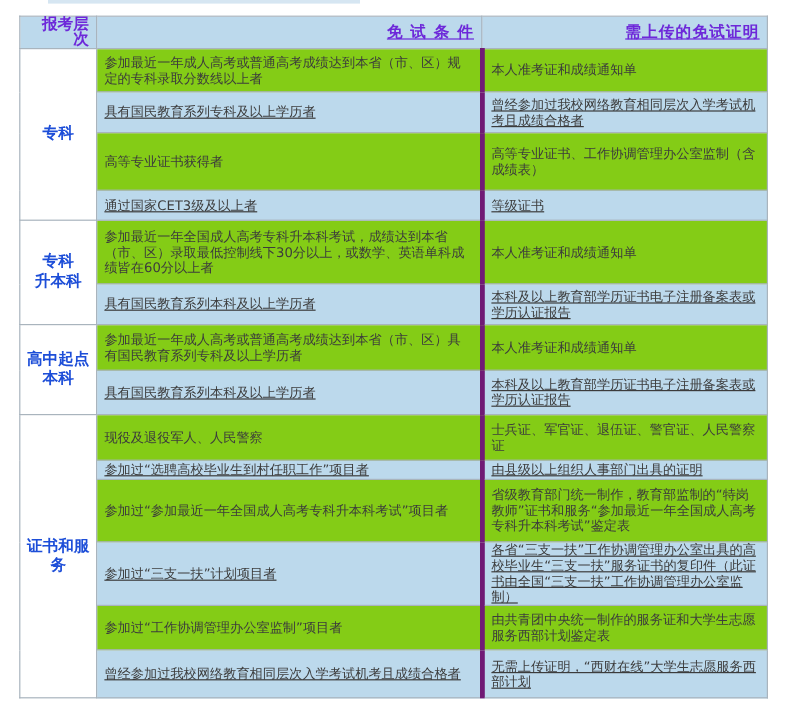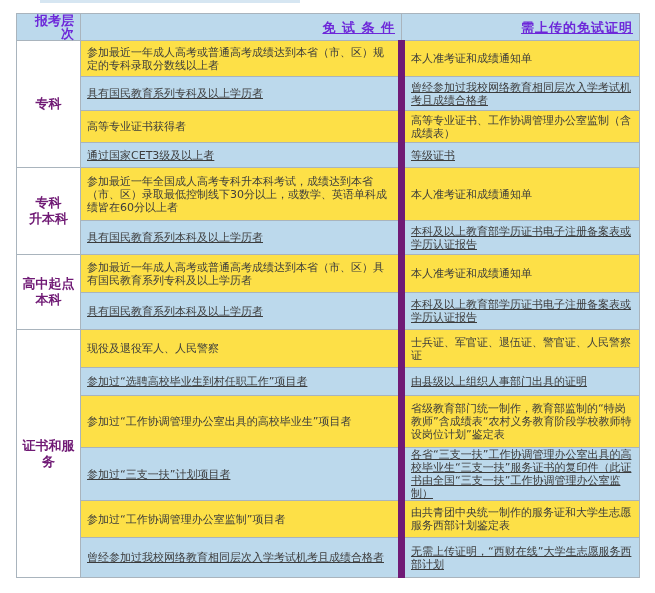--- a/index.html
+++ b/index.html
@@ -4,24 +4,24 @@
 <style>
   html, body { margin:0; padding:0; background:#ffffff; }
   body { width:655px; height:593px; position:relative; overflow:hidden;
          font-family:"DejaVu Sans", "Liberation Sans", sans-serif; color:#3c3c3c; }
   .topline { position:absolute; left:40px; top:0; width:260px; height:3px; background:#d6e6f2; }
   table { position:absolute; left:16px; top:13px; border-collapse:collapse; table-layout:fixed; width:623px; }
   col.c1 { width:64px; } col.c2 { width:321px; } col.c3 { width:238px; }
   th, td { border:1px solid #a9b4bd; padding:0 6px; font-size:11px; line-height:13px; vertical-align:middle; }
   th { background:#bcd9ec; height:22px; font-weight:bold; font-size:13px; color:#6d28d9; text-align:right; }
   th.h2, th.h3 { letter-spacing:1px;text-decoration:underline; }
-  td.level { background:#ffffff; font-weight:bold; font-size:13px; color:#701a75; text-align:center; line-height:16px; padding:0 2px; }
-  tr.w td.cond, tr.w td.proof { background:#fde047; }
+  td.level { background:#ffffff; font-weight:bold; font-size:13px; color:#1d4ed8; text-align:center; line-height:16px; padding:0 2px; }
+  tr.w td.cond, tr.w td.proof { background:#84cc16; }
   tr.b td.cond, tr.b td.proof { background:#bcd9ec;text-decoration:underline; }
-  td.proof { border-left:7px solid #701a75; }
+  td.proof { border-left:4px solid #701a75; }
 </style>
 </head>
 <body>
 
 <div class="topline"></div>
 
 <table>
   <colgroup>
       <col class="c1">
       <col class="c2">
@@ -38,21 +38,21 @@
 
     <tr class="w" style="height:36px">
       <td class="level" rowspan="4">专科</td>
       <td class="cond">参加最近一年成人高考或普通高考成绩达到本省（市、区）规定的专科录取分数线以上者</td>
       <td class="proof">本人准考证和成绩通知单</td>
     </tr>
     <tr class="b" style="height:34px">
       <td class="cond">具有国民教育系列专科及以上学历者</td>
       <td class="proof">曾经参加过我校网络教育相同层次入学考试机考且成绩合格者</td>
     </tr>
-    <tr class="w" style="height:32px">
+    <tr class="w" style="height:48px">
       <td class="cond">高等专业证书获得者</td>
       <td class="proof">高等专业证书、工作协调管理办公室监制（含成绩表）</td>
     </tr>
     <tr class="b" style="height:25px">
       <td class="cond">通过国家CET3级及以上者</td>
       <td class="proof">等级证书</td>
     </tr>
 
     <tr class="w" style="height:53px">
       <td class="level" rowspan="2">
@@ -78,27 +78,27 @@
     <tr class="b" style="height:37px">
       <td class="cond">具有国民教育系列本科及以上学历者</td>
       <td class="proof">本科及以上教育部学历证书电子注册备案表或学历认证报告</td>
     </tr>
 
     <tr class="w" style="height:38px">
       <td class="level" rowspan="6">证书和服务</td>
       <td class="cond">现役及退役军人、人民警察</td>
       <td class="proof">士兵证、军官证、退伍证、警官证、人民警察证</td>
     </tr>
-    <tr class="b" style="height:28px">
+    <tr class="b" style="height:16px">
       <td class="cond">参加过“选聘高校毕业生到村任职工作”项目者</td>
       <td class="proof">由县级以上组织人事部门出具的证明</td>
     </tr>
     <tr class="w" style="height:52px">
-      <td class="cond">参加过“工作协调管理办公室出具的高校毕业生”项目者</td>
-      <td class="proof">省级教育部门统一制作，教育部监制的“特岗教师”含成绩表“农村义务教育阶段学校教师特设岗位计划”鉴定表</td>
+      <td class="cond">参加过“参加最近一年全国成人高考专科升本科考试”项目者</td>
+      <td class="proof">省级教育部门统一制作，教育部监制的“特岗教师”证书和服务“参加最近一年全国成人高考专科升本科考试”鉴定表</td>
     </tr>
     <tr class="b" style="height:53px">
       <td class="cond">参加过“三支一扶”计划项目者</td>
       <td class="proof">各省“三支一扶”工作协调管理办公室出具的高校毕业生“三支一扶”服务证书的复印件（此证书由全国“三支一扶”工作协调管理办公室监制）</td>
     </tr>
     <tr class="w" style="height:37px">
       <td class="cond">参加过“工作协调管理办公室监制”项目者</td>
       <td class="proof">由共青团中央统一制作的服务证和大学生志愿服务西部计划鉴定表</td>
     </tr>
     <tr class="b" style="height:40px">

